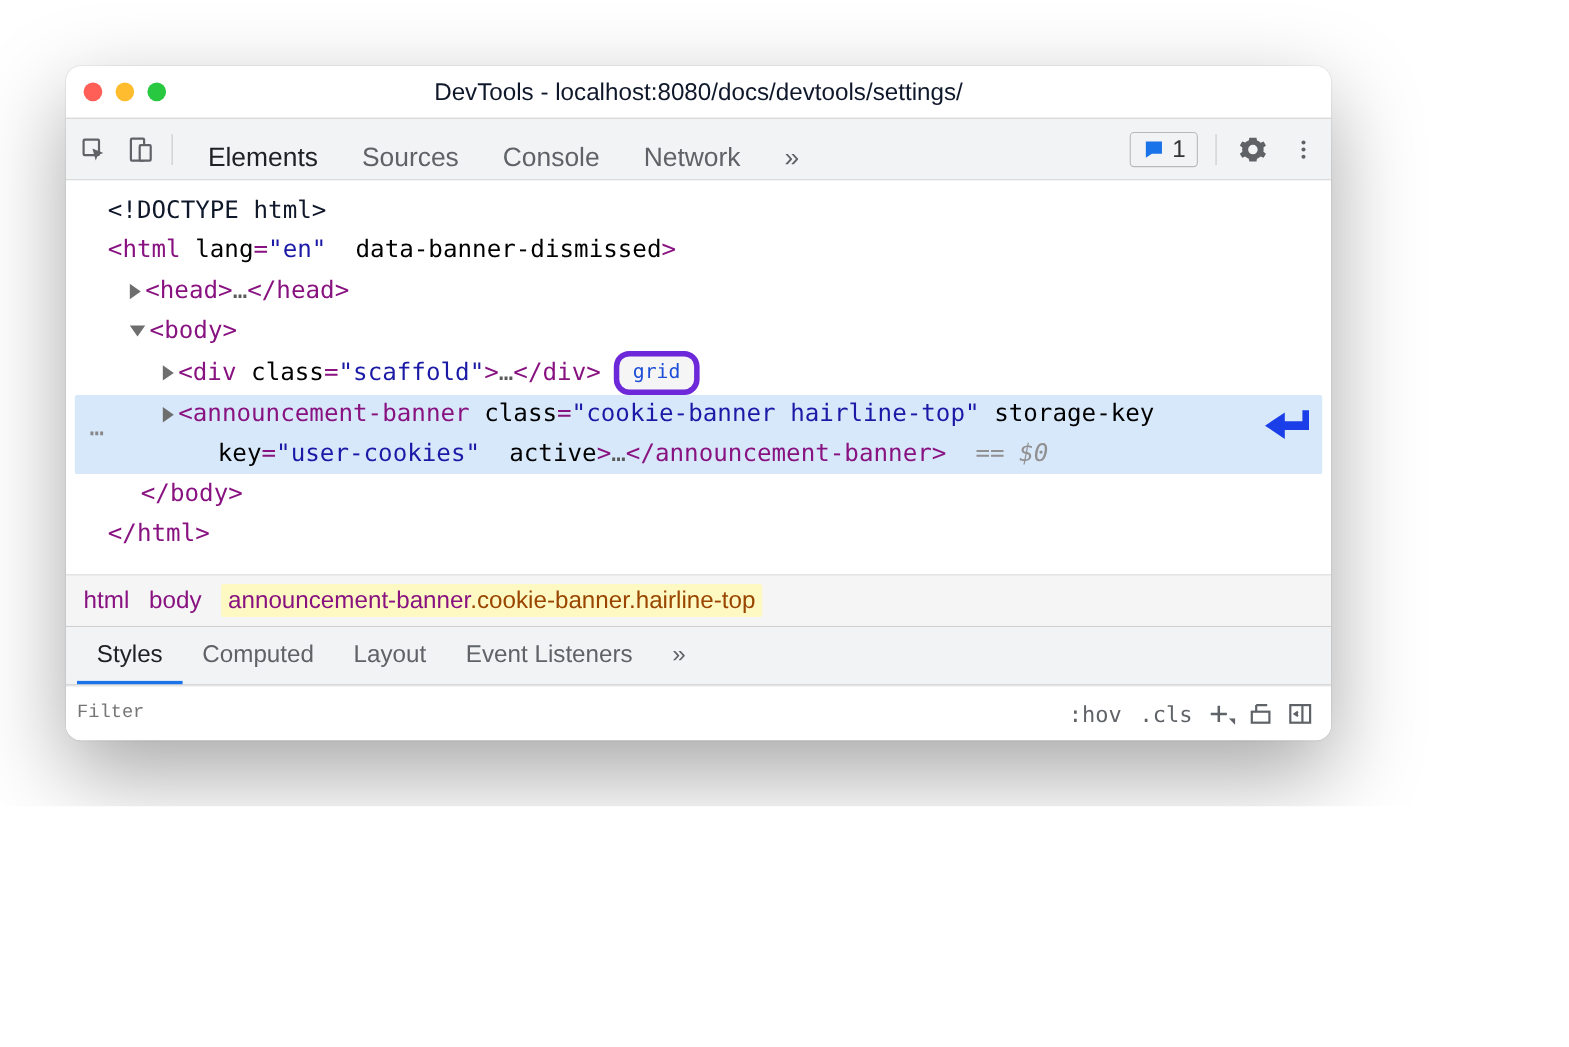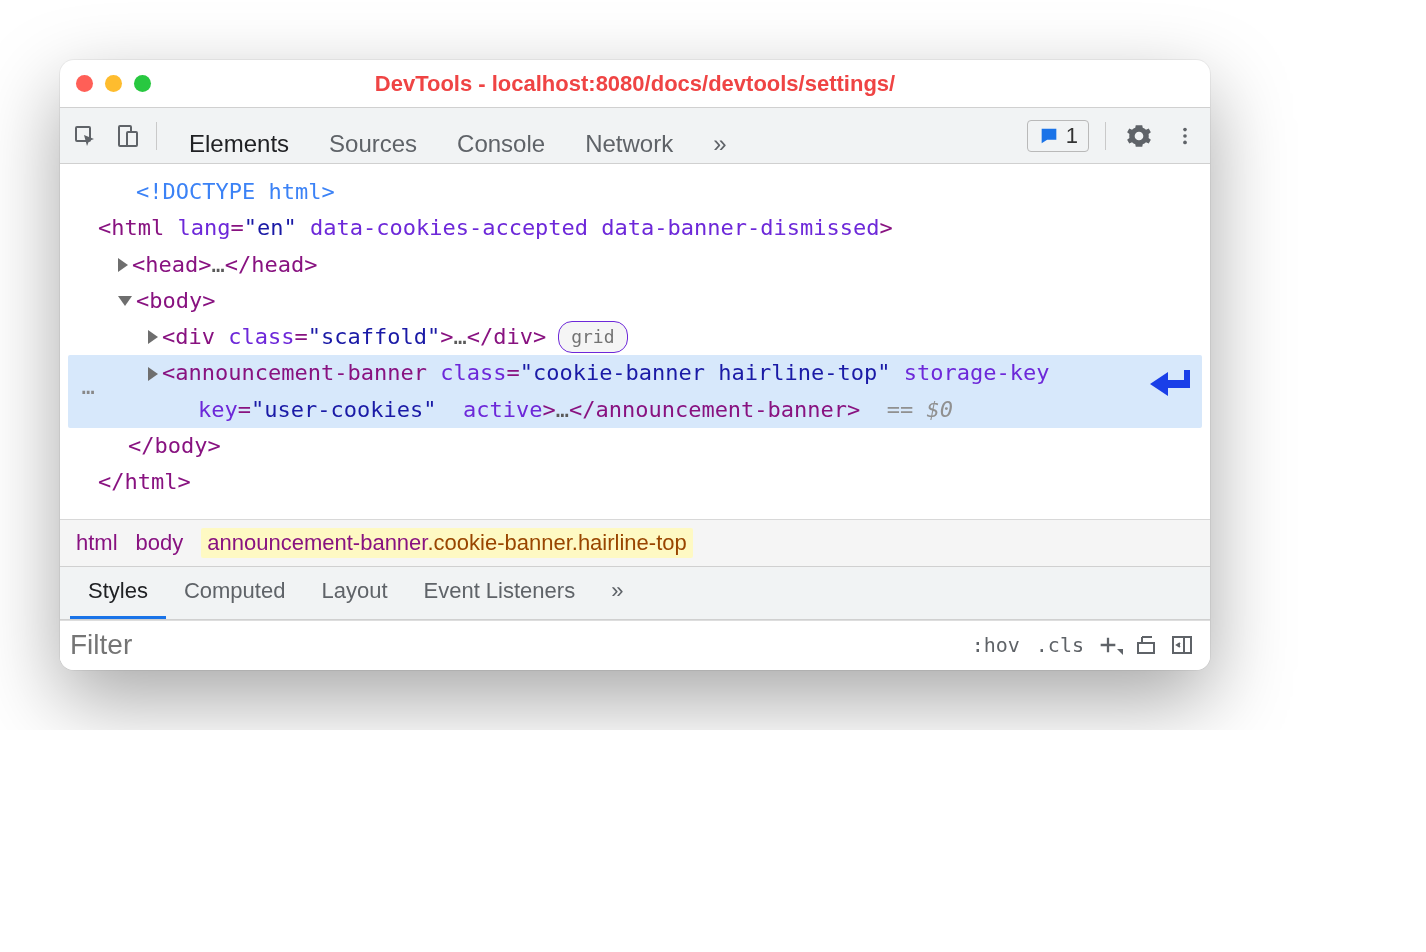--- a/index.html
+++ b/index.html
@@ -29,23 +29,23 @@
     gap: 12px;
   }
   .dot { width: 17px; height: 17px; border-radius: 50%; }
   .dot.red { background: #ff5f57; }
   .dot.yellow { background: #febc2e; }
   .dot.green { background: #28c840; }
   .title {
     position: absolute;
     left: 0; right: 0;
     text-align: center;
-    font-weight: 700;
-    font-size: 22px;
-    color: #ef4444;
+    font-weight: 400;
+    font-size: 22px;
+    color: #0f172a;
     pointer-events: none;
   }
   .toolbar {
     display: flex;
     align-items: center;
     height: 56px;
     border-bottom: 1px solid #d0d0d0;
     background: #f1f3f4;
     padding: 0 8px;
     gap: 8px;
@@ -124,35 +124,35 @@
   .tri.right {
     border-top: 7px solid transparent;
     border-bottom: 7px solid transparent;
     border-left: 10px solid #6e6e6e;
   }
   .tri.down {
     border-left: 7px solid transparent;
     border-right: 7px solid transparent;
     border-top: 10px solid #6e6e6e;
   }
-  .c-doctype { color: #3b82f6; margin-left: 38px; }
+  .c-doctype { color: #0f172a; }
   .c-tag { color: #881280; }
   .c-punct { color: #881280; }
-  .c-attr-name { color: #6d28d9; }
+  .c-attr-name { color: #000000; }
   .c-attr-val { color: #1a1aa6; }
   .c-ellipsis { color: #5a5a5a; }
   .c-eq { color: #909090; font-style: italic; }
   .grid-badge {
     display: inline-block;
-    border: 1px solid #6d28d9;
+    border: 5px solid #6d28d9;
     border-radius: 14px;
     font-size: 18px;
     padding: 0 12px;
     background: #f5f5f5;
-    color: #737373;
+    color: #1d4ed8;
     font-family: Menlo, Consolas, Monaco, monospace;
     margin-left: 12px;
   }
   .gutter-more {
     color: #888;
     font-size: 22px;
     letter-spacing: 2px;
     width: 30px;
     text-align: center;
     position: absolute;
@@ -202,24 +202,25 @@
     display: flex;
     align-items: center;
     height: 50px;
     border-top: 1px solid #ddd;
     padding: 0 10px 0 0;
     background: #fff;
   }
   .filter-input {
     flex: 1;
     border: none;
-    font-size: 28px;
+    font-size: 17px;
     padding: 6px 10px;
     color: #be185d;
     outline: none;
+    font-family: Liberation Mono, monospace;
   }
   .filter-btn {
     font-family: Menlo, Consolas, Monaco, monospace;
     font-size: 20px;
     color: #5f6368;
     padding: 0 8px;
   }
   .icon-btn {
     width: 36px;
     display: flex;
@@ -292,21 +293,20 @@
       <span class="c-doctype">&lt;!DOCTYPE html&gt;</span>
     </div>
     <div class="row" style="padding-left:30px;">
       <span class="c-punct">&lt;</span>
         <span class="c-tag">html</span>
       <span>&nbsp;</span>
         <span class="c-attr-name">lang</span>
         <span class="c-punct">=</span>
         <span class="c-attr-val">"en"</span>
       <span>&nbsp;</span>
-        <span class="c-attr-name">data-cookies-accepted</span>
       <span>&nbsp;</span>
         <span class="c-attr-name">data-banner-dismissed</span>
         <span class="c-punct">&gt;</span>
     </div>
     <div class="row" style="padding-left:50px;">
       <span class="tri right"></span>
       <span class="c-punct">&lt;</span>
         <span class="c-tag">head</span>
         <span class="c-punct">&gt;</span>
         <span class="c-ellipsis">…</span>

